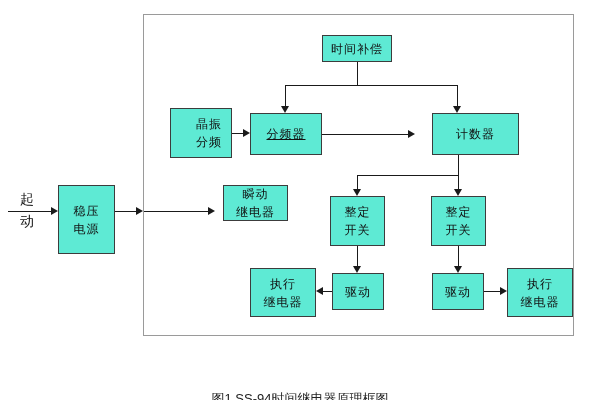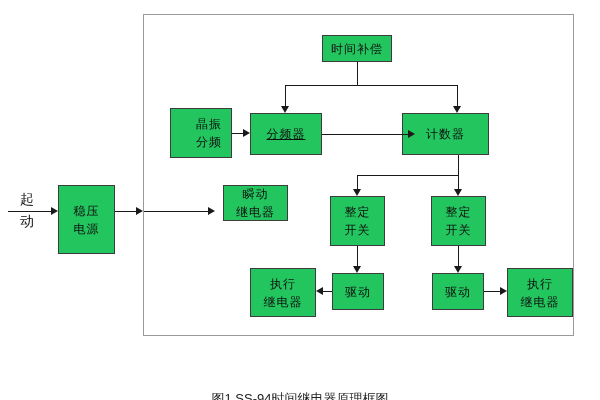--- a/index.html
+++ b/index.html
@@ -1,20 +1,20 @@
 <!DOCTYPE html>
 <html><head>
 <meta charset="utf-8">
 <style>
   html,body{margin:0;padding:0;background:#fff;}
   body{width:600px;height:400px;position:relative;overflow:hidden;
        font-family:"Liberation Sans","DejaVu Sans",sans-serif;color:#111;}
   .stage{position:absolute;left:0;top:0;width:600px;height:400px;}
   .frame{position:absolute;border:1px solid #9a9a9a;background:transparent;box-sizing:border-box;}
-  .block{position:absolute;box-sizing:border-box;background:#22c55e;border:1px solid #3c3c3c;
+  .block{position:absolute;box-sizing:border-box;background:#5eead4;border:1px solid #3c3c3c;
          display:flex;align-items:center;justify-content:center;text-align:center;
          font-size:12px;line-height:1.5;white-space:pre-line;letter-spacing:1px;}
   .hline{position:absolute;height:1px;background:#1a1a1a;}
   .vline{position:absolute;width:1px;background:#1a1a1a;}
   .arr{position:absolute;width:0;height:0;}
   .arr.right{border-left:7px solid #1a1a1a;border-top:4px solid transparent;border-bottom:4px solid transparent;}
   .arr.left{border-right:7px solid #1a1a1a;border-top:4px solid transparent;border-bottom:4px solid transparent;}
   .arr.down{border-top:7px solid #1a1a1a;border-left:4px solid transparent;border-right:4px solid transparent;}
   .start-label{position:absolute;left:12px;top:188px;width:30px;text-align:center;
                font-size:14px;line-height:22px;white-space:pre-line;letter-spacing:0;}
@@ -27,21 +27,21 @@
 
   <div class="frame" style="left:143px;top:14px;width:431px;height:322px;"></div>
 
   <div class="start-label">起
 动</div>
 
   <div class="block" style="left:322px;top:35px;width:70px;height:27px;">时间补偿</div>
   <div class="block" style="left:170px;top:108px;width:62px;height:50px;padding-left:16px;">晶振
 分频</div>
   <div class="block" style="left:250px;top:113px;width:72px;height:42px;text-decoration:underline;">分频器</div>
-  <div class="block" style="left:402px;top:113px;width:87px;height:42px;">计数器</div>
+  <div class="block" style="left:432px;top:113px;width:87px;height:42px;">计数器</div>
   <div class="block" style="left:58px;top:185px;width:57px;height:69px;">稳压
 电源</div>
   <div class="block" style="left:223px;top:185px;width:65px;height:36px;">瞬动
 继电器</div>
   <div class="block" style="left:330px;top:196px;width:55px;height:50px;">整定
 开关</div>
   <div class="block" style="left:431px;top:196px;width:55px;height:50px;">整定
 开关</div>
   <div class="block" style="left:332px;top:273px;width:52px;height:37px;">驱动</div>
   <div class="block" style="left:432px;top:273px;width:52px;height:37px;">驱动</div>

